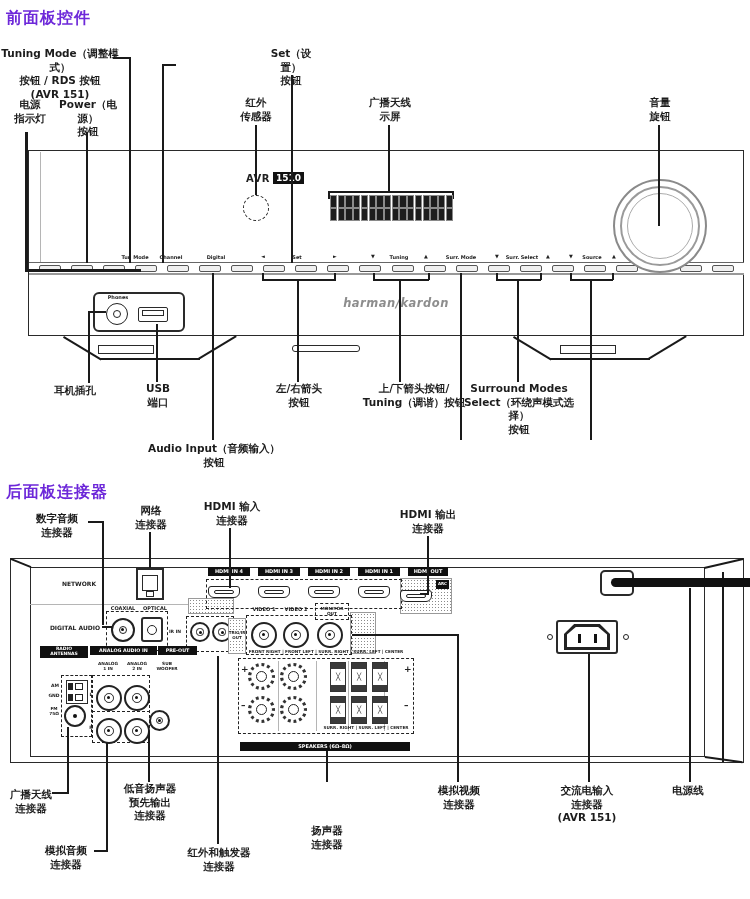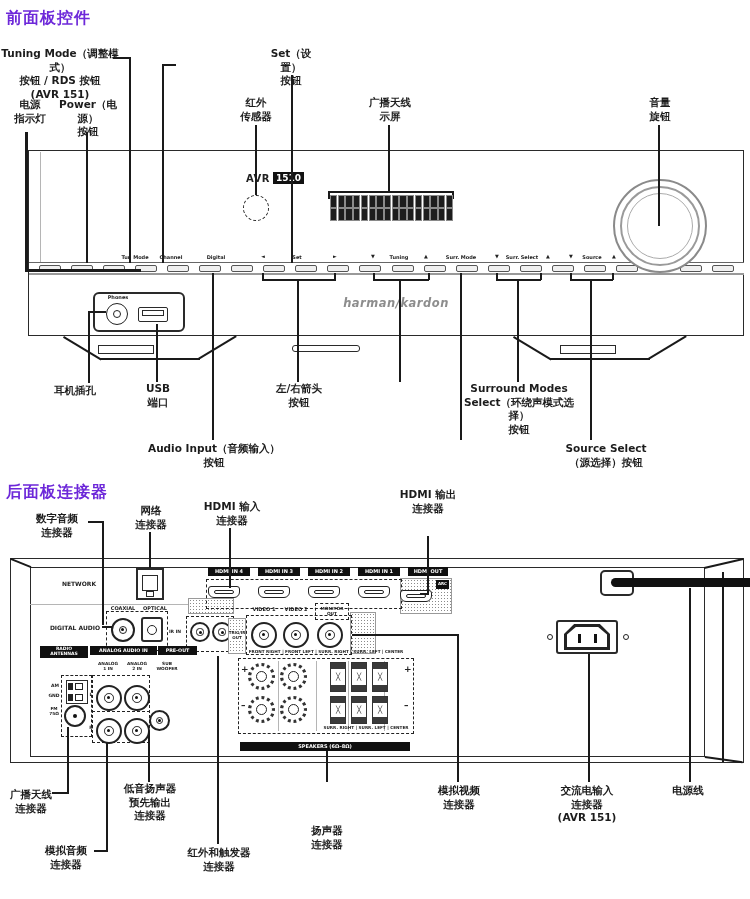--- a/index.html
+++ b/index.html
@@ -217,27 +217,27 @@
 传感器</div>
   <div class="co" style="left:364px;top:96px;width:52px">广播天线
 示屏</div>
   <div class="co" style="left:638px;top:96px;width:44px">音量
 旋钮</div>
   <div class="co" style="left:44px;top:384px;width:62px">耳机插孔</div>
   <div class="co" style="left:136px;top:382px;width:44px">USB
 端口</div>
   <div class="co" style="left:268px;top:382px;width:62px">左/右箭头
 按钮</div>
+  <div class="co" style="left:358px;top:382px;width:112px">上/下箭头按钮/
+Tuning（调谐）按钮</div>
   <div class="co" style="left:458px;top:382px;width:122px">Surround Modes
 Select（环绕声模式选择）
 按钮</div>
   <div class="co" style="left:148px;top:442px;width:132px">Audio Input（音频输入）
 按钮</div>
-  <div class="co" style="left:550px;top:442px;width:112px">Source Select
-（源选择）按钮</div>
 
   <div class="title" style="left:6px;top:482px">后面板连接器</div>
 
   <div class="box" style="left:10px;top:558px;width:734px;height:205px"></div>
   <div class="box" style="left:30px;top:567px;width:675px;height:190px"></div>
   <div class="ln" style="left:11px;top:558px;width:22px;height:1.5px;transform:rotate(22deg);transform-origin:left top"></div>
   <div class="ln" style="left:704px;top:567px;width:40px;height:1.5px;transform:rotate(-13deg);transform-origin:left top"></div>
   <div class="ln" style="left:705px;top:756px;width:38px;height:1.5px;transform:rotate(8deg);transform-origin:left top"></div>
   <div class="ln" style="left:722px;top:572px;width:1.5px;height:190px"></div>
   <div class="gln" style="left:30px;top:604px;width:168px;height:1px"></div>
@@ -471,21 +471,21 @@
   <div class="ln" style="left:457px;top:634px;width:2px;height:148px"></div>
   <div class="ln" style="left:588px;top:654px;width:2px;height:128px"></div>
   <div class="ln" style="left:689px;top:588px;width:2px;height:194px"></div>
 
   <div class="co" style="left:24px;top:512px;width:66px">数字音频
 连接器</div>
   <div class="co" style="left:126px;top:504px;width:50px">网络
 连接器</div>
   <div class="co" style="left:200px;top:500px;width:64px">HDMI 输入
 连接器</div>
-  <div class="co" style="left:396px;top:488px;width:64px">HDMI 输出
+  <div class="co" style="left:396px;top:508px;width:64px">HDMI 输出
 连接器</div>
   <div class="co" style="left:2px;top:788px;width:58px">广播天线
 连接器</div>
   <div class="co" style="left:26px;top:844px;width:80px">模拟音频
 连接器</div>
   <div class="co" style="left:112px;top:782px;width:76px">低音扬声器
 预先输出
 连接器</div>
   <div class="co" style="left:172px;top:846px;width:94px">红外和触发器
 连接器</div>

